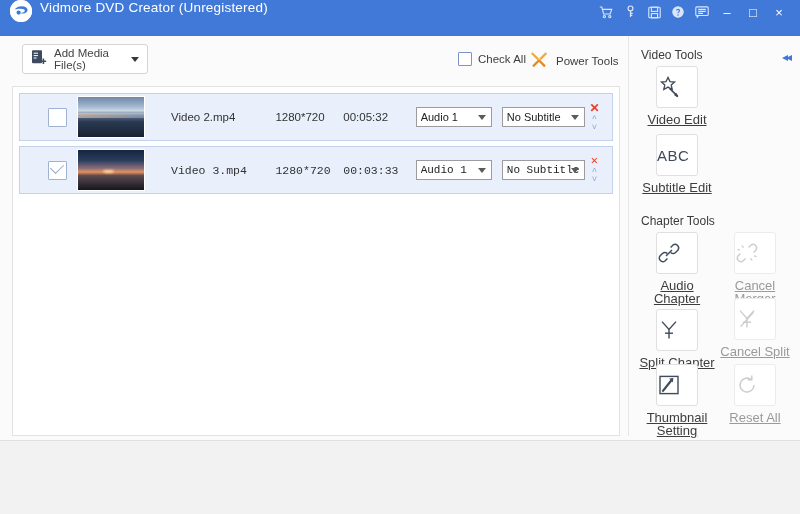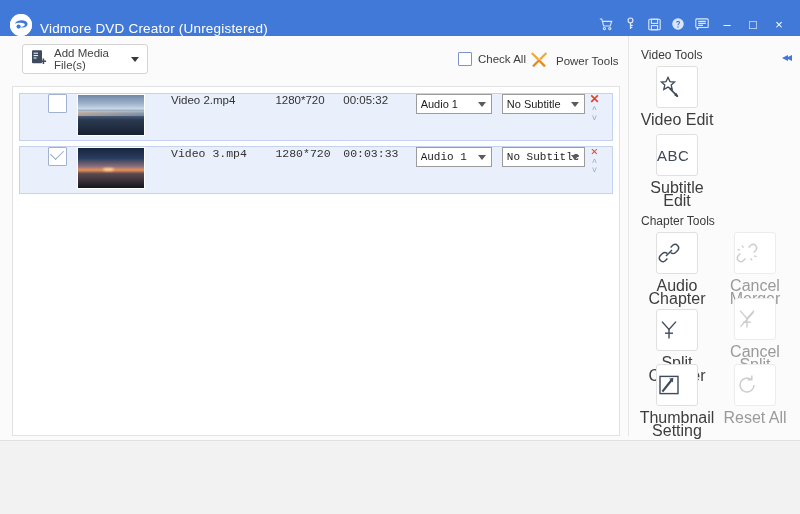--- a/index.html
+++ b/index.html
@@ -6,21 +6,21 @@
   body{
     width:800px;height:514px;overflow:hidden;
     font-family:"Liberation Sans",sans-serif;
     font-size:12px;color:#333;background:#ffffff;
   }
   .app{position:relative;width:800px;height:514px;background:#fbfbfb;}
 
   
   .titlebar{
     position:absolute;left:0;top:0;width:800px;height:36px;
-    background:#4179d8;display:flex;align-items:flex-end;
+    background:#4179d8;display:flex;align-items:flex-start;
   }
   .logo{
     width:22px;height:22px;margin-left:10px;margin-right:8px;
     border-radius:50%;background:#ffffff;position:relative;flex:none;
   }
   .logo svg{position:absolute;left:0;top:0;}
   .apptitle{color:#ffffff;font-size:13.5px;letter-spacing:.2px;}
   .tb-right{margin-left:auto;display:flex;align-items:center;padding-right:8px;}
   .tb-ico{
     width:24px;height:24px;display:flex;align-items:center;justify-content:center;
@@ -59,21 +59,21 @@
   .powertools .lbl{font-size:11.5px;color:#3d3d3d;margin-left:8px;}
 
   
   .listpanel{
     position:absolute;left:12px;top:86px;width:608px;height:350px;
     background:#ffffff;border:1px solid #e2e2e2;box-sizing:border-box;
   }
   .row{
     position:absolute;left:6px;width:594px;height:48px;
     background:#e9effb;border:1px solid #c3d3ee;box-sizing:border-box;
-    display:flex;align-items:flex-start;
+    display:flex;align-items:center;
   }
   .row.r1{top:6px;}
   .row.r2{top:59px;font-family:Liberation Mono, monospace;}
   .row .chk{
     width:17px;height:17px;margin-left:28px;background:#ffffff;
     border:1px solid #9fb2d4;border-radius:1px;flex:none;position:relative;
   }
   .row .chk .tick{
     position:absolute;left:2px;top:1px;width:11px;height:7px;
     border-left:1.6px solid #9aa9bd;border-bottom:1.6px solid #9aa9bd;
@@ -121,21 +121,21 @@
   }
   .tool{
     position:absolute;width:76px;text-align:center;
   }
   .tool .box{
     width:40px;height:40px;margin:0 auto;background:#ffffff;
     border:1px solid #e0e0e0;border-radius:3px;
     display:flex;align-items:center;justify-content:flex-start;
   }
   .tool .cap{
-    margin-top:5px;font-size:16px;color:#3d3d3d;line-height:13px;
+    margin-top:5px;font-size:13px;color:#3d3d3d;line-height:13px;text-decoration:underline;
   }
   .tool.disabled .box{border-color:#ececec;}
   .tool.disabled .cap{color:#9a9a9a;}
   .abc{font-size:15px;color:#3f4a5a;letter-spacing:.5px;}
 
   
   .bottom{
     position:absolute;left:0;top:440px;width:800px;height:74px;
     background:#f2f2f2;border-top:1px solid #e0e0e0;box-sizing:border-box;
   }

